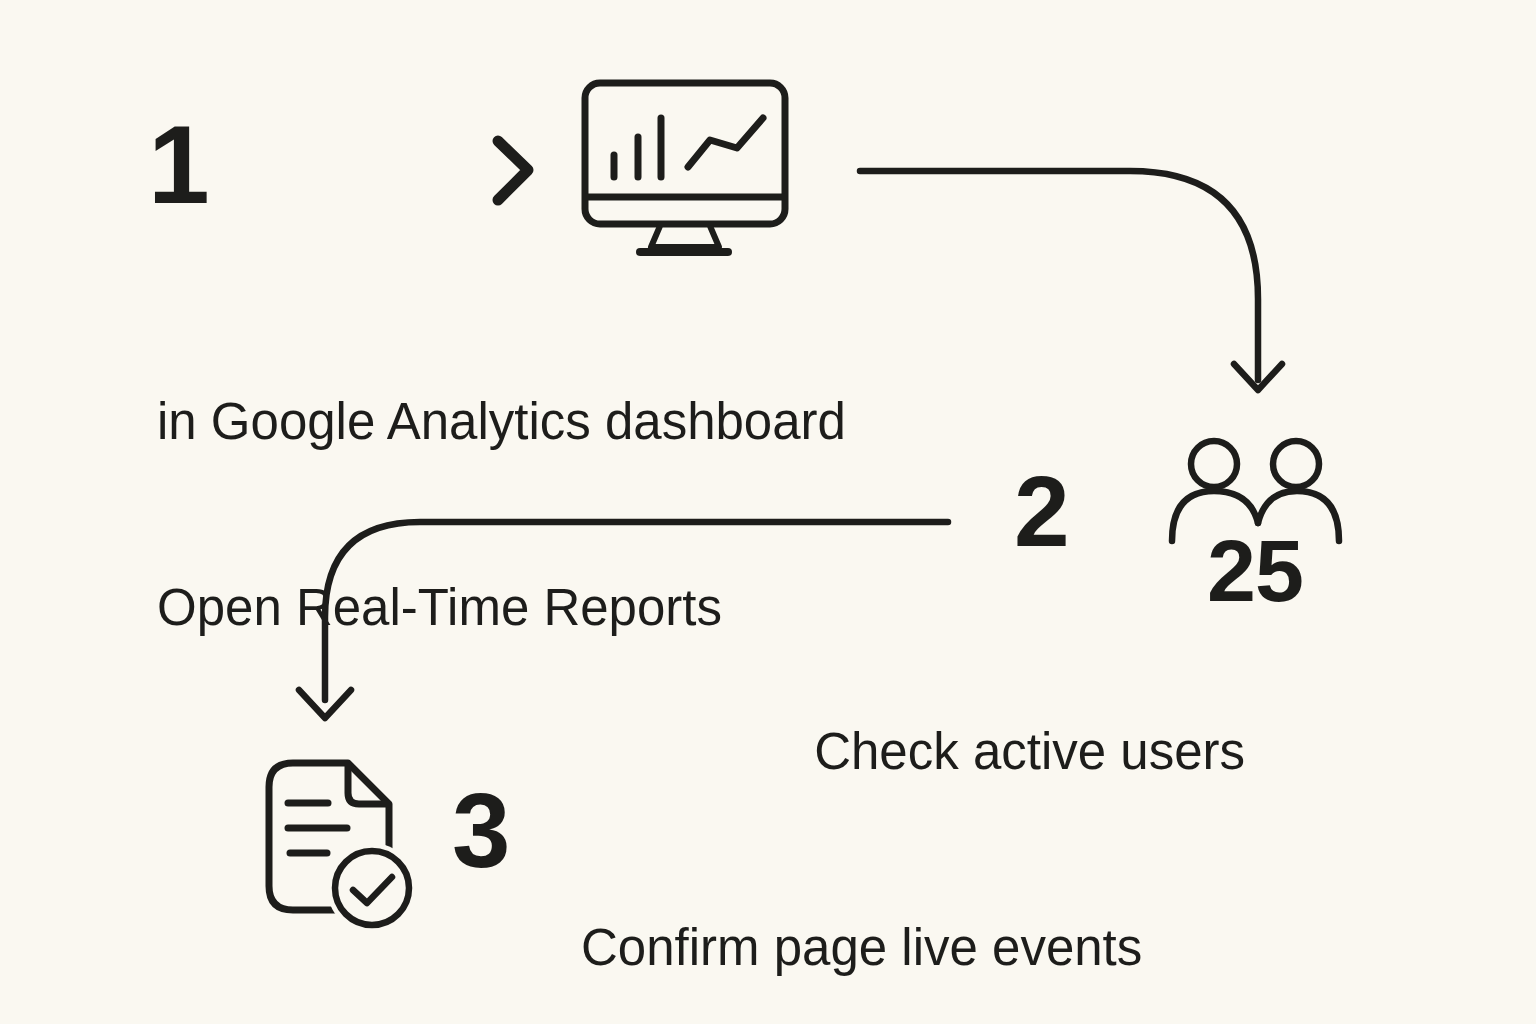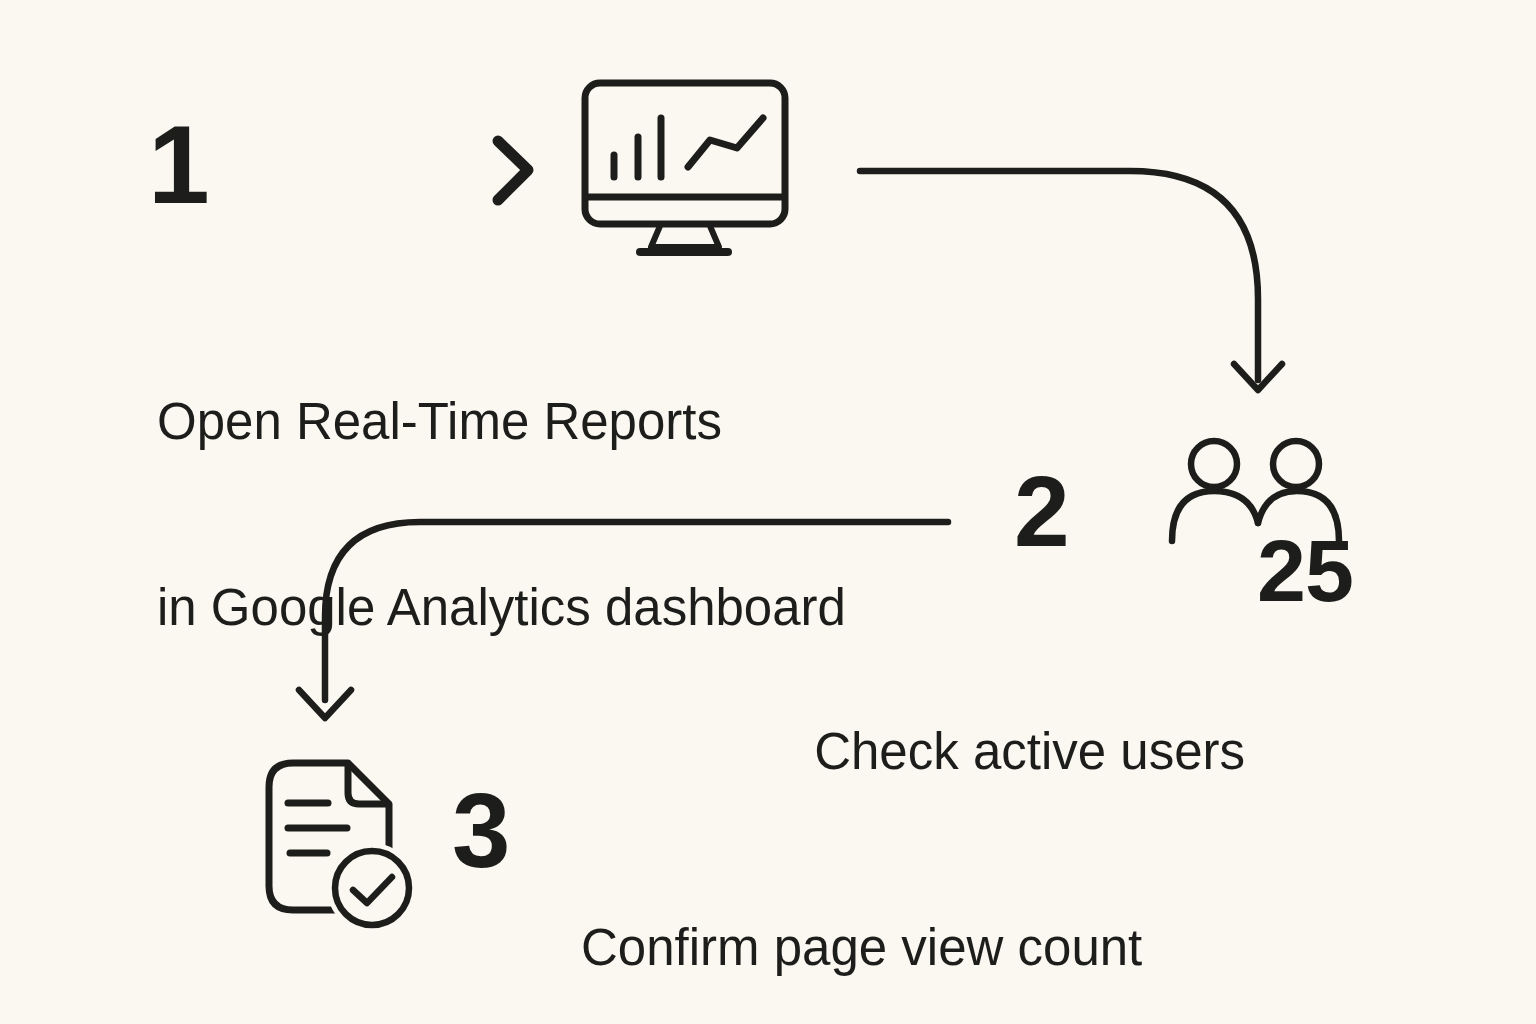--- a/index.html
+++ b/index.html
@@ -66,39 +66,39 @@
     <path d="M 67 182 H 155" stroke="currentColor" stroke-width="8" stroke-linecap="round" fill="none"></path>
     <g>
       <path d="M 41 85 V 107" stroke="currentColor" stroke-width="7" stroke-linecap="round"></path>
       <path d="M 65 67 V 107" stroke="currentColor" stroke-width="7" stroke-linecap="round"></path>
       <path d="M 88 48 V 107" stroke="currentColor" stroke-width="7" stroke-linecap="round"></path>
     </g>
     <path d="M 115 97 L 137 70 L 164 78 L 190 48" fill="none" stroke="currentColor" stroke-width="7" stroke-linecap="round" stroke-linejoin="round"></path>
   </svg>
 
   <div class="abs step-label" style="left:157px; top:267px;">
+    <div>in Google Analytics dashboard</div>
     <div>Open Real-Time Reports</div>
-    <div>in Google Analytics dashboard</div>
   </div>
 
   <svg class="abs icon" style="left:845px; top:155px;" width="440" height="245" viewBox="0 0 440 245" aria-hidden="true">
     <path d="M 15 16 H 285 Q 413 16 413 144 V 225" fill="none" stroke="currentColor" stroke-width="6.5" stroke-linecap="round"></path>
     <path d="M 389 209 L 413 235 L 437 209" fill="none" stroke="currentColor" stroke-width="6.5" stroke-linecap="round" stroke-linejoin="round"></path>
   </svg>
 
   <div class="abs step-number" style="left:1014px; top:461px; font-size:100px;">2</div>
 
   <svg class="abs icon" style="left:1158px; top:428px;" width="194" height="122" viewBox="0 0 194 122" aria-hidden="true">
     <circle cx="56" cy="36" r="23" fill="none" stroke="currentColor" stroke-width="6.5"></circle>
     <circle cx="138" cy="36" r="23" fill="none" stroke="currentColor" stroke-width="6.5"></circle>
     <path d="M 14 113 Q 14 63 56 63 Q 92 63 100 95" fill="none" stroke="currentColor" stroke-width="6.5" stroke-linecap="round"></path>
     <path d="M 100 95 Q 108 63 139 63 Q 181 63 181 113" fill="none" stroke="currentColor" stroke-width="6.5" stroke-linecap="round"></path>
   </svg>
 
-  <div class="abs live-count" style="left:1208px; top:527px; width:194px;">25</div>
+  <div class="abs live-count" style="left:1158px; top:527px; width:194px;">25</div>
 
   <div class="abs step-label" style="left:745px; top:594px; width:500px; text-align:right; line-height:63px;">
     <div>Check active users</div>
   </div>
 
   <svg class="abs icon" style="left:283px; top:498px;" width="690" height="240" viewBox="0 0 690 240" aria-hidden="true">
     <path d="M 665 24 H 137 Q 42 24 42 119 V 202" fill="none" stroke="currentColor" stroke-width="6.5" stroke-linecap="round"></path>
     <path d="M 16 192 L 42 220 L 68 192" fill="none" stroke="currentColor" stroke-width="6.5" stroke-linecap="round" stroke-linejoin="round"></path>
   </svg>
 
@@ -111,17 +111,17 @@
       <path d="M 37 105 H 74" stroke="currentColor" stroke-width="7" stroke-linecap="round"></path>
     </g>
     <circle cx="119" cy="140" r="45" fill="#faf8f1" stroke="none"></circle>
     <circle cx="119" cy="140" r="37" fill="none" stroke="currentColor" stroke-width="6.5"></circle>
     <path d="M 100 142 L 114 155 L 139 129" fill="none" stroke="currentColor" stroke-width="6.5" stroke-linecap="round" stroke-linejoin="round"></path>
   </svg>
 
   <div class="abs step-number" style="left:452px; top:778px; font-size:105px;">3</div>
 
   <div class="abs step-label" style="left:581px; top:793px;">
-    <div>Confirm page view count</div>
+    <div>Confirm page live events</div>
     
   </div>
 
 </div>
 
 </body></html>

